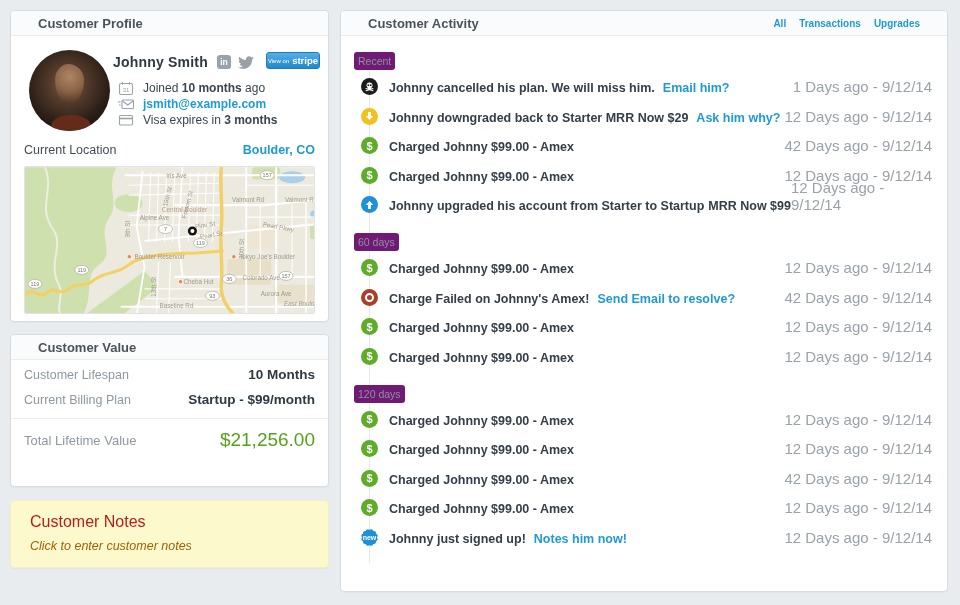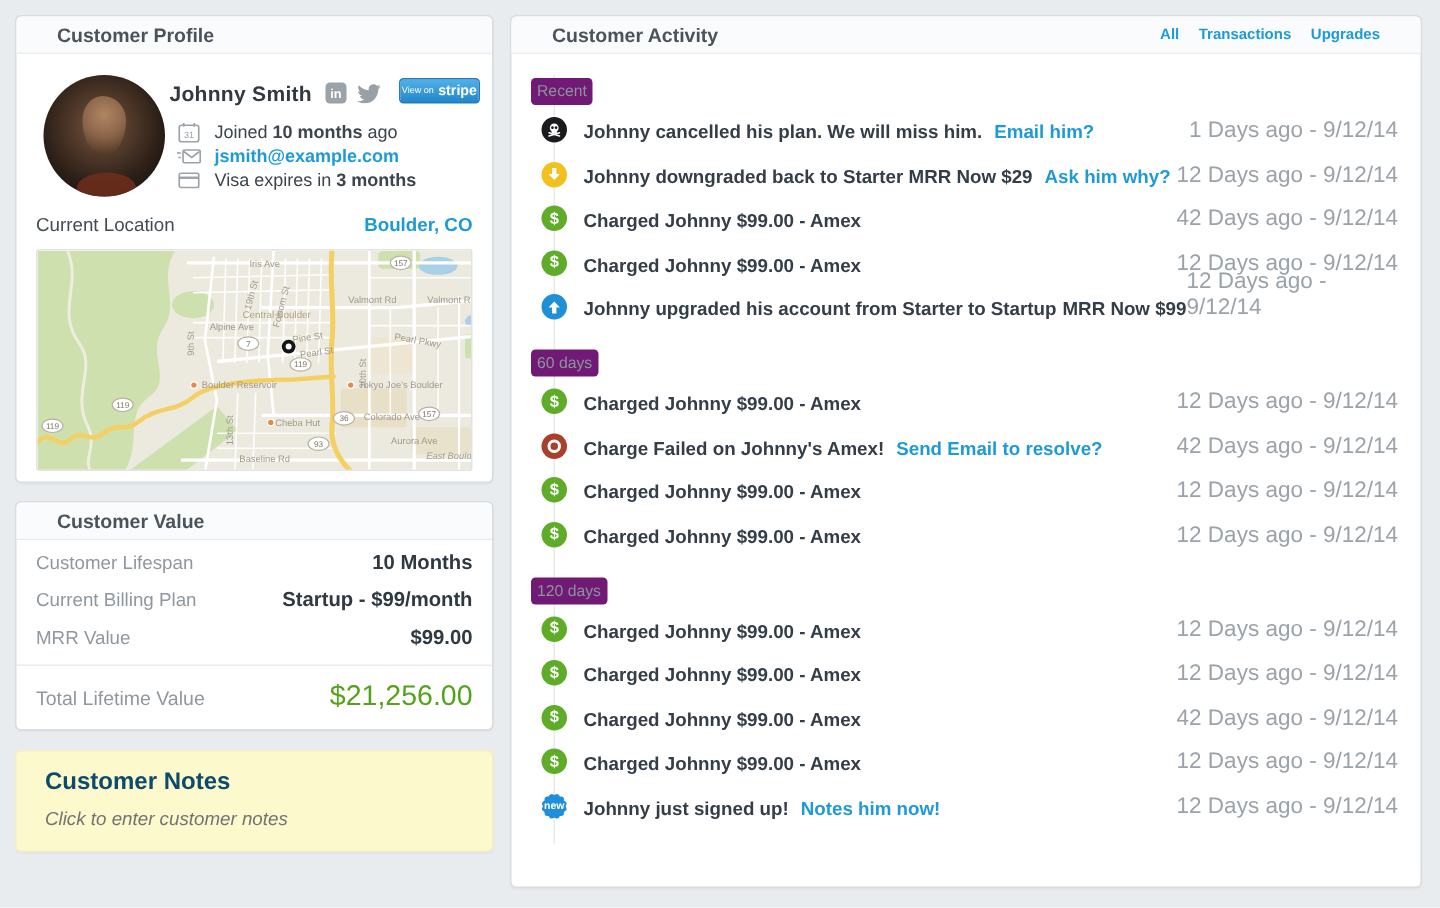--- a/index.html
+++ b/index.html
@@ -44,22 +44,22 @@
 .value-row{display:flex;justify-content:space-between;align-items:center;height:17px;margin-bottom:8px}
 .value-label{font-size:12.5px;color:#8f98a0}
 .value-amt{font-size:13.5px;font-weight:bold;color:#2f3942}
 .value-div{height:1px;background:#e9eced;margin:10px -13px 10px}
 .total-row{display:flex;justify-content:space-between;align-items:center}
 .total-label{font-size:13px;color:#8f98a0}
 .total-amt{font-size:19px;font-weight:normal;color:#55a31a}
 
 #notes-card{left:10px;top:500px;width:319px;height:68px;background:#fcf9cd;border-color:#f3efc2;cursor:text}
 .notes-body{padding:12px 19px}
-.notes-title{font-size:16px;font-weight:bold;color:#0c4a6e}
-.notes-hint{font-size:12.5px;font-style:italic;color:#737373;margin-top:8px}
+.notes-title{font-size:16px;font-weight:normal;color:#b91c1c}
+.notes-hint{font-size:12.5px;font-style:italic;color:#a16207;margin-top:8px}
 
 #activity-card{left:340px;top:10px;width:608px;height:582px}
 .filters{display:flex;gap:13px}
 .filters a{font-size:10px}
 .activity-body{position:relative;padding:16px 15px 0 13px;height:551px;overflow:hidden}
 .timeline{position:absolute;left:28px;top:14px;bottom:24px;width:1px;background:#e7eaec}
 .section-badge{position:relative;display:table;background:#701a75;border-radius:3px;color:#8b939b;font-size:10.5px;padding:3px 4px;margin-bottom:7px}
 .sec-gap{margin-top:20px}
 .activity-row{position:relative;display:flex;align-items:flex-end;height:18px;margin-bottom:11.5px}
 .act-icon{flex:none;width:17px;height:17px;border-radius:50%;margin:0 11px 0 7px;color:#fff;display:flex;align-items:center;justify-content:center}
@@ -256,24 +256,20 @@
   </div>
   <div class="value-body">
     <div class="value-row">
       <span class="value-label">Customer Lifespan</span>
       <span class="value-amt">10 Months</span>
     </div>
     <div class="value-row">
       <span class="value-label">Current Billing Plan</span>
       <span class="value-amt">Startup - $99/month</span>
     </div>
-    <div class="value-row">
-      <span class="value-label">MRR Value</span>
-      <span class="value-amt">$99.00</span>
-    </div>
     <div class="value-div"></div>
     <div class="total-row">
       <span class="total-label">Total Lifetime Value</span>
       <span class="total-amt">$21,256.00</span>
     </div>
   </div>
 </div>
 
 <div class="card" id="notes-card">
   <div class="notes-body">

